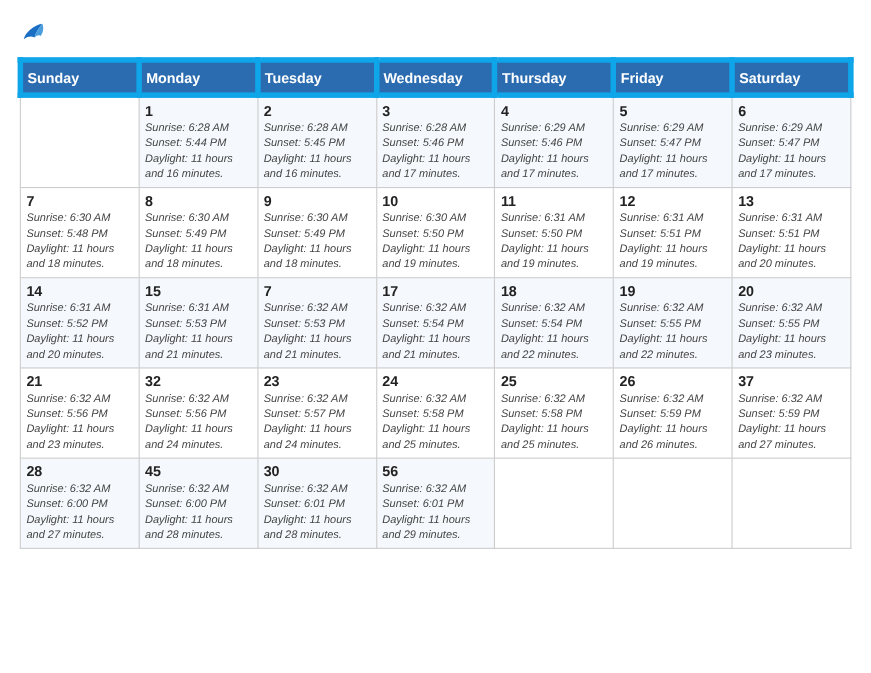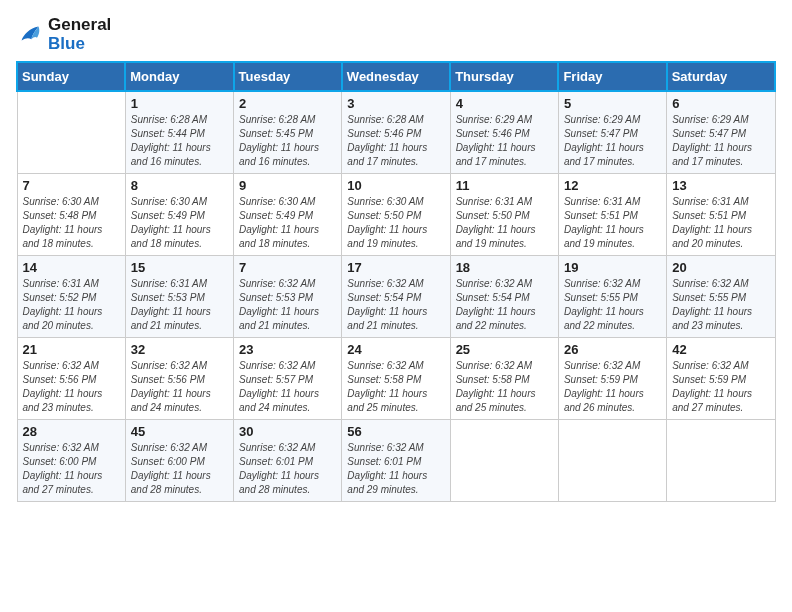--- a/index.html
+++ b/index.html
@@ -43,21 +43,21 @@
       border-collapse: collapse;
       font-size: 11px;
     }
     thead tr th {
       background-color: #2b6cb0;
       color: #fff;
       padding: 6px 4px;
       text-align: left;
       font-size: 13px;
       font-weight: bold;
-      border: 2px solid #0ea5e9;
+      border: 5px solid #0ea5e9;
     }
     tbody tr td {
       border: 1px solid #ccc;
       padding: 4px 5px;
       vertical-align: top;
       width: calc(100% / 7);
       min-height: 70px;
       height: 80px;
       color: #333;
     }
@@ -86,24 +86,20 @@
   </style>
 </head>
 <body>
 
 <div class="header-section">
   <div class="logo">
     <svg class="logo-bird" viewBox="0 0 40 40" xmlns="http://www.w3.org/2000/svg">
       <path d="M8 28 C10 20, 20 10, 32 8 C28 14, 24 18, 22 26 C18 24, 14 24, 8 28Z" fill="#1a6ec4"></path>
       <path d="M22 26 C24 18, 28 14, 32 8 C34 12, 34 18, 30 24 C28 22, 25 23, 22 26Z" fill="#4a9edd"></path>
     </svg>
-    <div>
-      <div style="font-size:17px;font-weight:bold;color:#1a1a1a;line-height:1.1;">General</div>
-      <div style="font-size:17px;font-weight:bold;color:#1a6ec4;line-height:1.1;">Blue</div>
-    </div>
   </div>
 </div>
 
 <table>
   <thead>
     <tr>
     <th>Sunday</th>
         <th>Monday</th>
         <th>Tuesday</th>
         <th>Wednesday</th>
@@ -297,21 +293,21 @@
 and 25 minutes.</div>
         </td>
         <td>
           <span class="day-number">26</span>
           <div class="day-info" style="white-space: pre-line;">Sunrise: 6:32 AM
 Sunset: 5:59 PM
 Daylight: 11 hours
 and 26 minutes.</div>
         </td>
         <td>
-          <span class="day-number">42</span>
+          <span class="day-number">37</span>
           <div class="day-info" style="white-space: pre-line;">Sunrise: 6:32 AM
 Sunset: 5:59 PM
 Daylight: 11 hours
 and 27 minutes.</div>
         </td>
       </tr>
       <tr>
         <td>
           <span class="day-number">28</span>
           <div class="day-info" style="white-space: pre-line;">Sunrise: 6:32 AM

